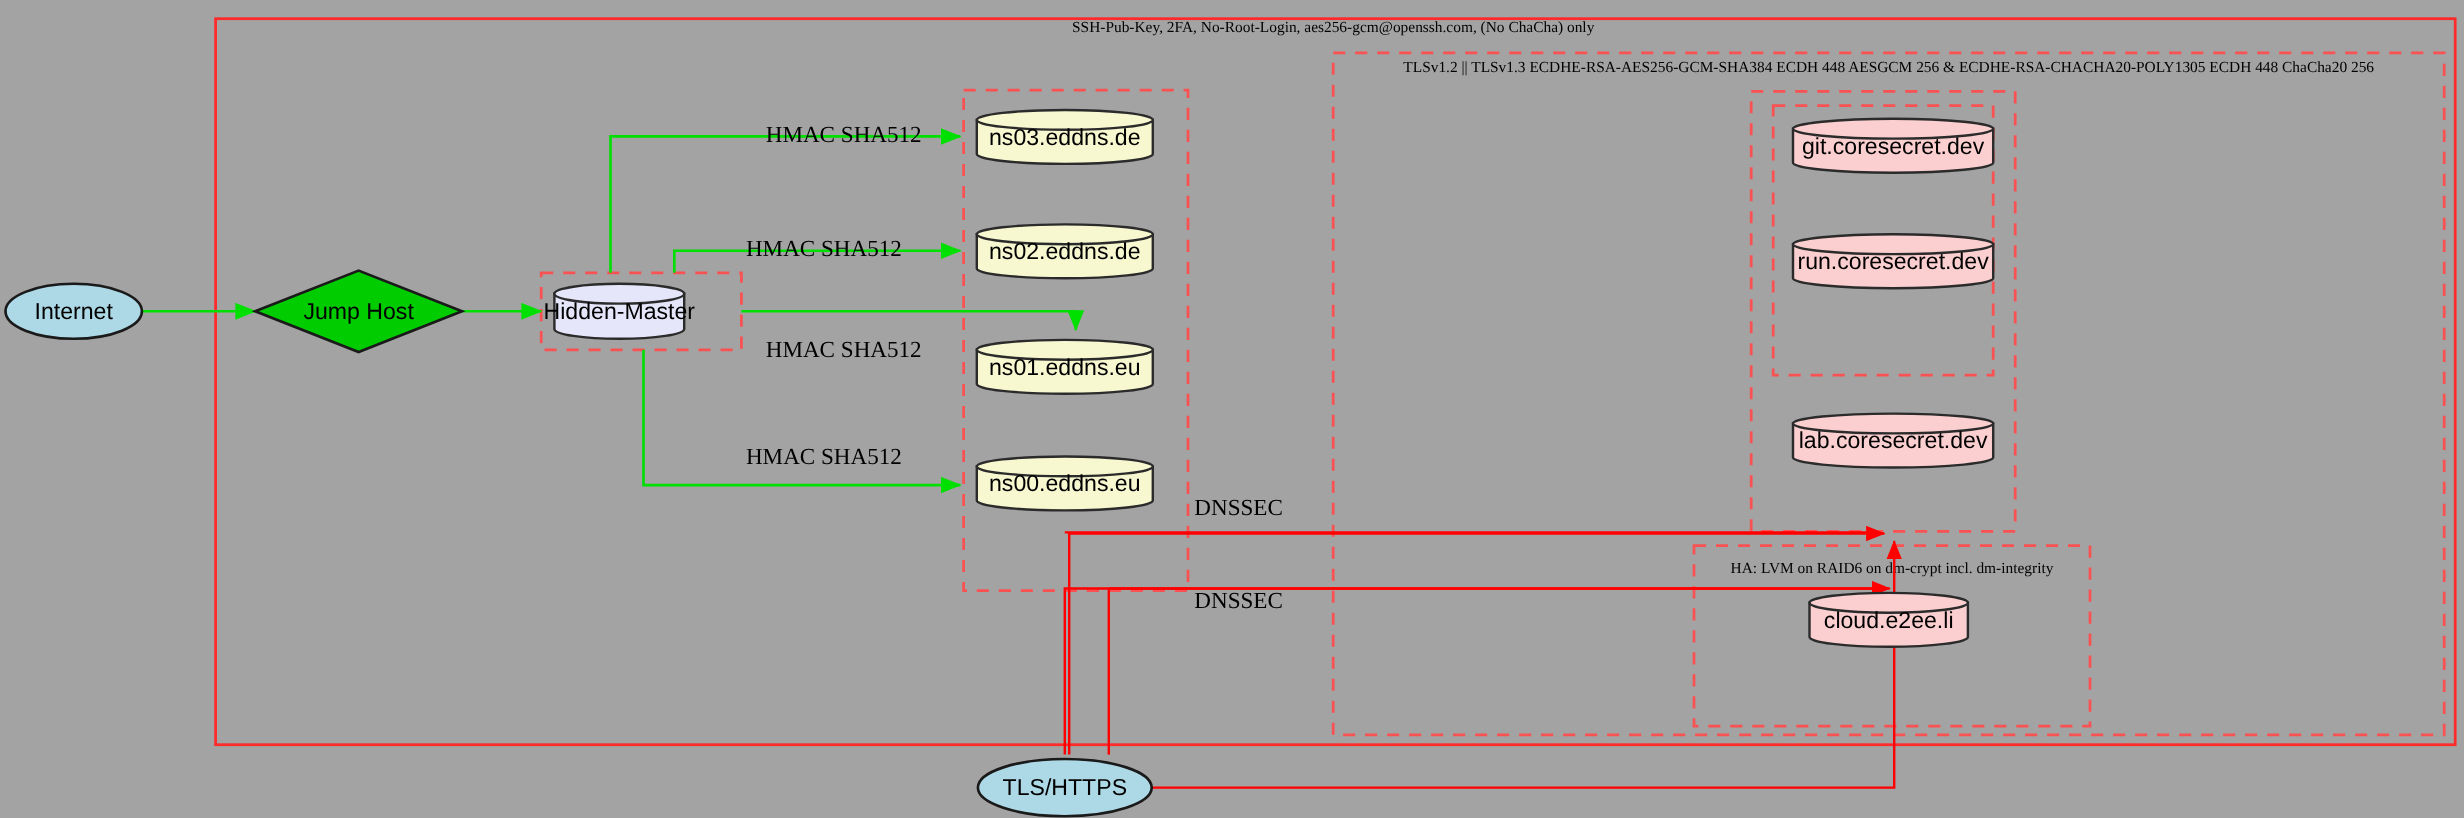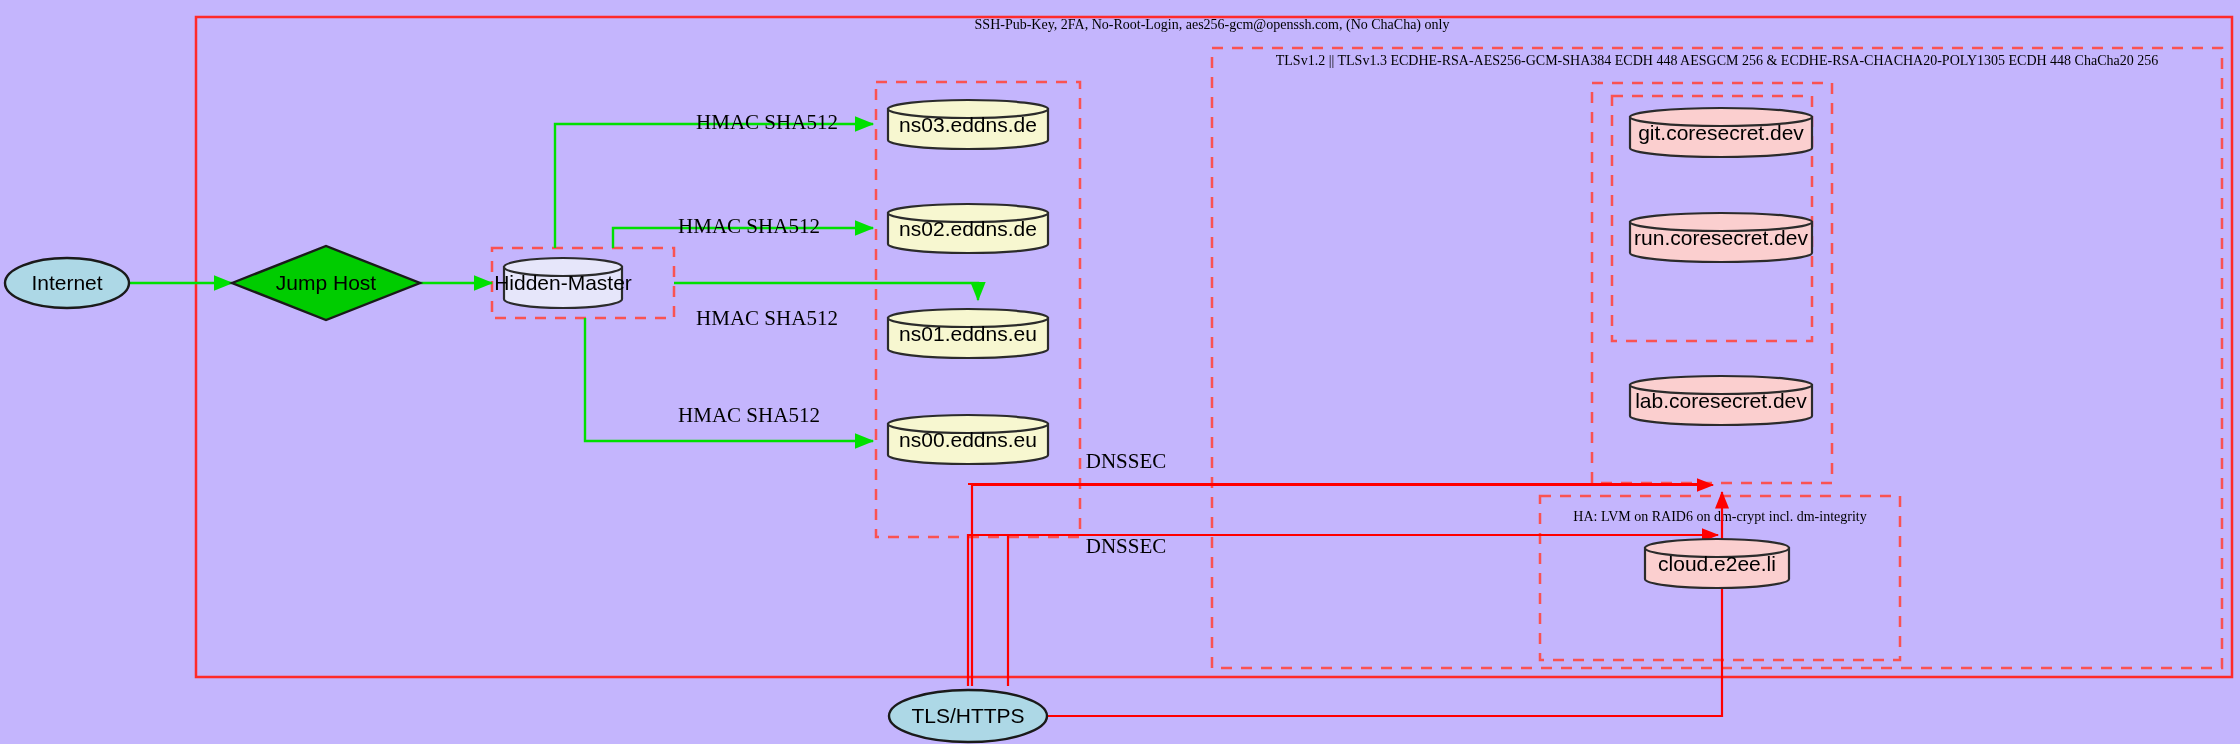--- a/index.html
+++ b/index.html
@@ -8,21 +8,21 @@
     padding: 0;
     background: #ffffff;
   }
   body {
     font-family: "Liberation Sans", sans-serif;
   }
   #diagram-root {
     position: relative;
     width: 2240px;
     height: 744px;
-    background: #c4b5fd;
+    background: #a3a3a3;
     overflow: hidden;
   }
   svg#topology {
     display: block;
     width: 2240px;
     height: 744px;
   }
   .node-label {
     font-family: "Liberation Sans", sans-serif;
     font-size: 21px;

